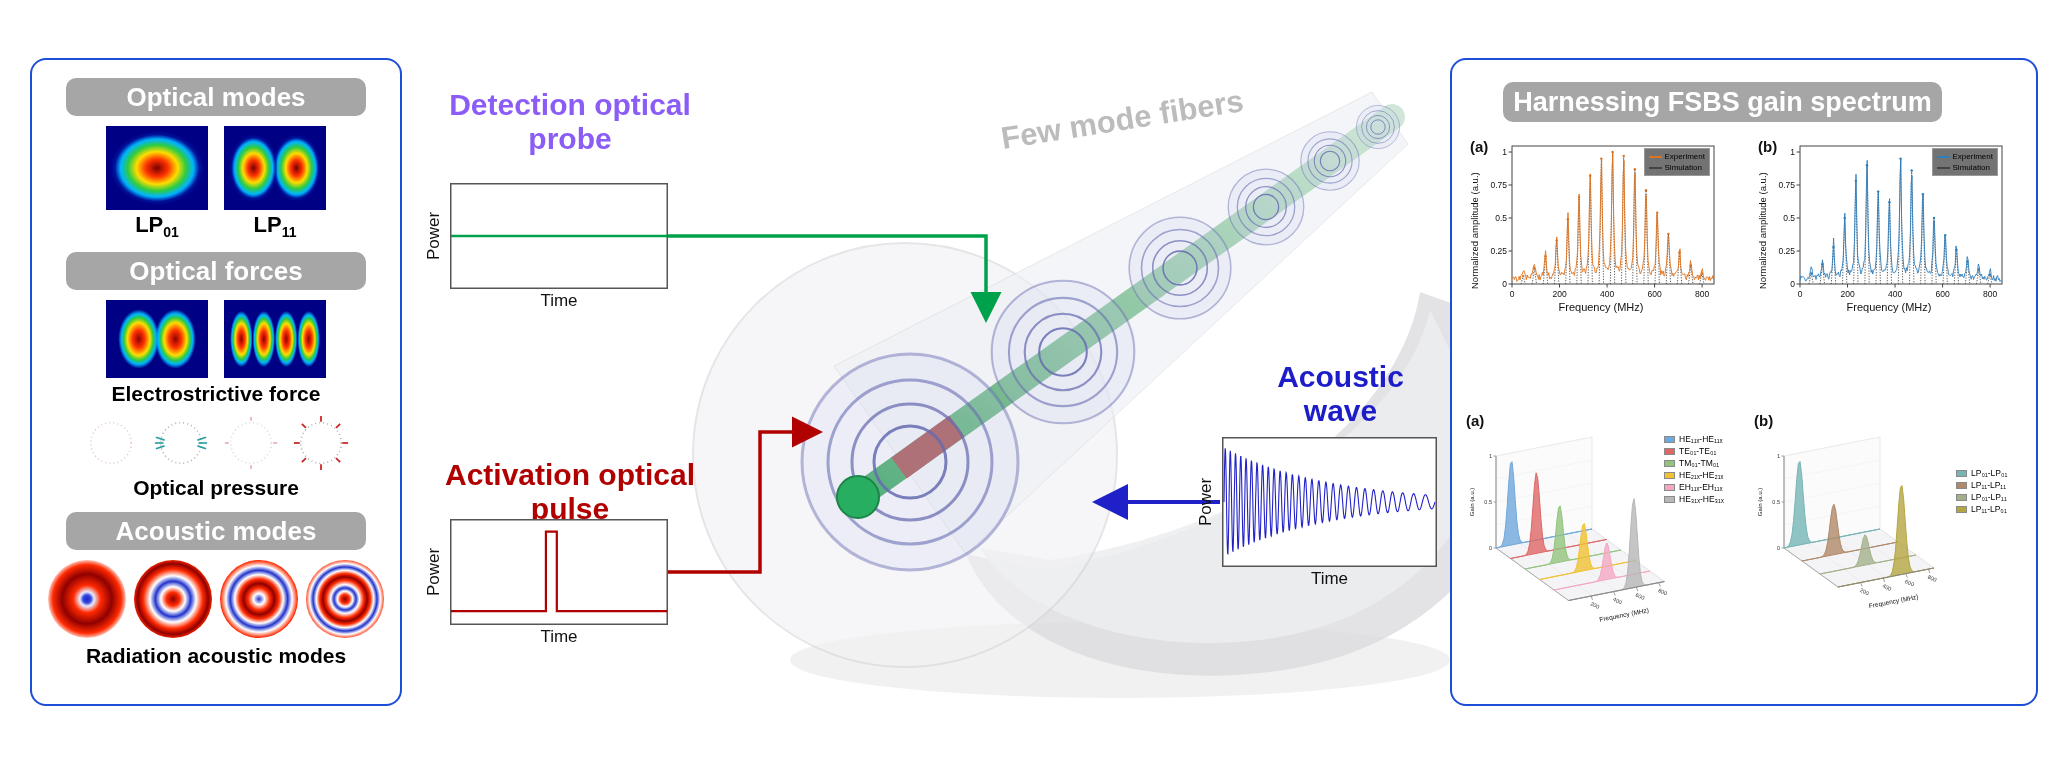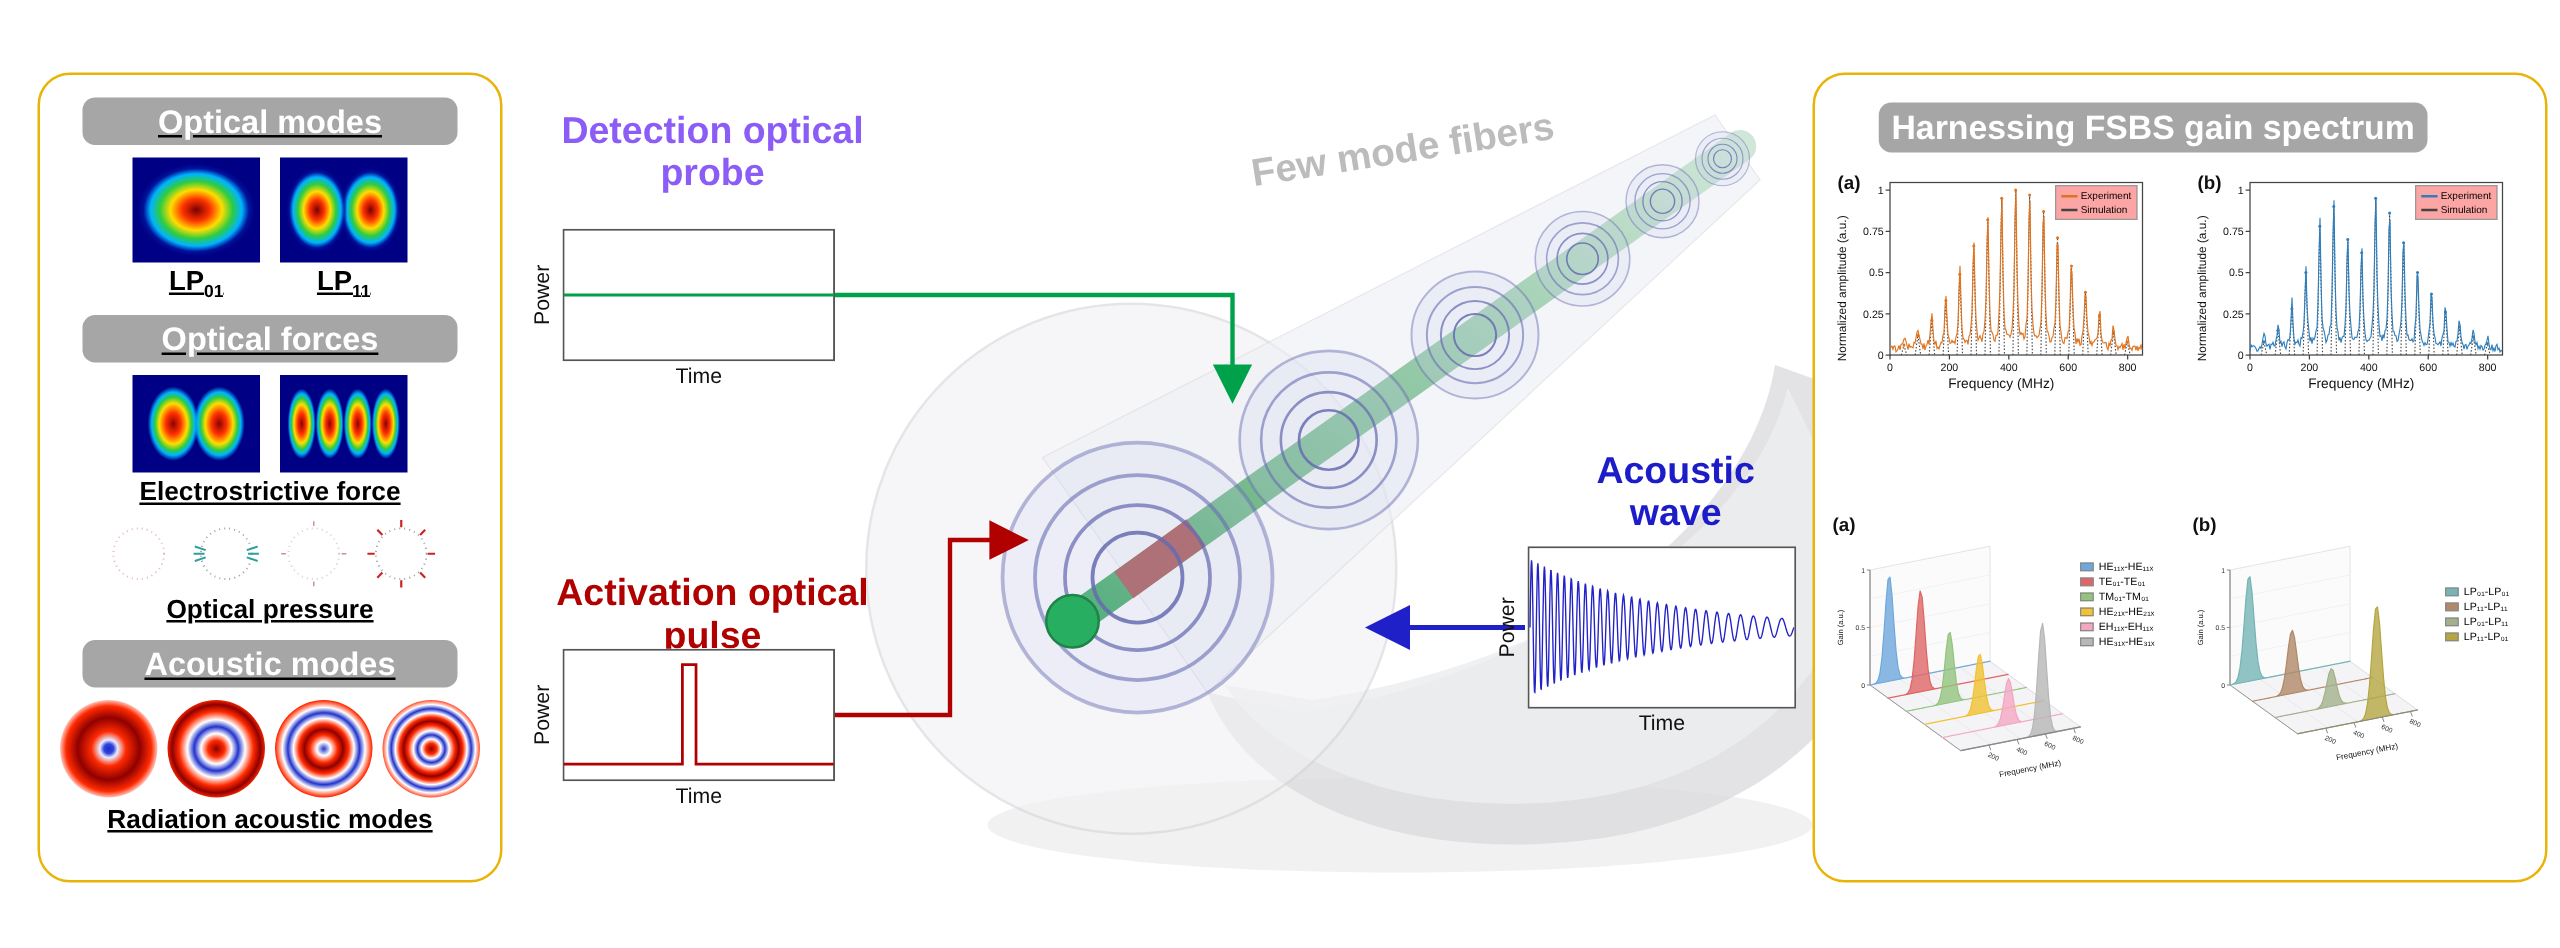--- a/index.html
+++ b/index.html
@@ -1,19 +1,19 @@
 <!DOCTYPE html>
 <html><head>
 <meta charset="utf-8">
 <style>
 *{box-sizing:border-box;margin:0;padding:0;}
 body{font-family:"Liberation Sans",sans-serif;background:#fff;}
 .canvas{position:relative;width:2048px;height:758px;background:#fff;overflow:hidden;}
 .scene{position:absolute;left:0;top:0;z-index:1;}
-.panel{position:absolute;background:#fff;border:2px solid #eab308;border-radius:26px;z-index:2;text-decoration:underline;}
+.panel{position:absolute;background:#fff;border:2px solid #1d4ed8;border-radius:16px;z-index:2;}
 .left-panel{left:30px;top:58px;width:372px;height:648px;display:flex;flex-direction:column;align-items:center;padding-top:18px;}
 .pill{background:#a6a6a6;color:#fff;font-weight:bold;text-align:center;border-radius:10px;}
 .left-panel .pill{width:300px;height:38px;font-size:26px;line-height:38px;}
 .mt12{margin-top:12px;}
 .img-row{display:flex;gap:16px;margin-top:10px;}
 .mode-img{width:102px;height:84px;}
 .force-img{width:102px;height:78px;}
 .lbl-row{display:flex;gap:16px;margin-top:2px;}
 .mode-lbl{width:102px;text-align:center;font-weight:bold;font-size:22px;}
 sub{font-size:14px;}
@@ -45,21 +45,21 @@
 .mini-ylab{position:absolute;left:-26px;top:0;bottom:22px;writing-mode:vertical-rl;transform:rotate(180deg);display:flex;align-items:center;justify-content:center;font-size:17px;color:#111;}
 .mini-xlab{text-align:center;font-size:17px;color:#111;margin-top:2px;}
 .right-panel{left:1450px;top:58px;width:588px;height:648px;}
 .rp-pill{position:absolute;left:51px;top:22px;width:439px;height:40px;font-size:27px;line-height:40px;}
 .spec{position:absolute;width:266px;height:220px;}
 .pl{font-weight:bold;font-size:15px;color:#111;}
 .spec .pl{position:absolute;left:0;top:0;}
 .spec-ylab{position:absolute;left:-1px;top:6px;bottom:40px;writing-mode:vertical-rl;transform:rotate(180deg);display:flex;align-items:center;justify-content:center;font-size:9.5px;color:#111;}
 .spec svg{position:absolute;left:12px;top:0;}
 .spec-xlab{position:absolute;left:12px;top:163px;width:238px;text-align:center;font-size:11px;color:#111;}
-.spec-legend{position:absolute;right:26px;top:10px;border:1px solid #999;background:#fca5a5;padding:2px 4px;font-size:8px;line-height:1.4;z-index:4;}
+.spec-legend{position:absolute;right:26px;top:10px;border:1px solid #999;background:#737373;padding:2px 4px;font-size:8px;line-height:1.4;z-index:4;}
 .spec-legend .row{display:flex;align-items:center;gap:3px;}
 .line-sw{display:inline-block;width:13px;height:2px;background:#888;}
 .wf{position:absolute;width:205px;height:270px;}
 .wf .pl{position:absolute;left:4px;top:30px;}
 .wf svg{position:absolute;left:0;top:0;}
 .wf-legend{position:absolute;background:#fff;padding:3px 4px;display:flex;flex-direction:column;gap:2px;z-index:4;}
 .wf-leg-item{display:flex;align-items:center;gap:4px;font-size:8.5px;white-space:nowrap;}
 .sw{display:inline-block;width:11px;height:7px;border:1px solid #8a8a8a;}
 </style>
 </head>
@@ -408,21 +408,21 @@
           <line x1="151.6764705882353" y1="209.55882352941177" x2="153.1764705882353" y2="213.55882352941177" stroke="#888" stroke-width="0.8"></line>
           <text x="154.6764705882353" y="220.55882352941177" font-size="5.5" fill="#333" text-anchor="middle" transform="rotate(25 154.6764705882353 220.55882352941177)">400</text>
           <line x1="174.26470588235293" y1="205.08823529411765" x2="175.76470588235293" y2="209.08823529411765" stroke="#888" stroke-width="0.8"></line>
           <text x="177.26470588235293" y="216.08823529411765" font-size="5.5" fill="#333" text-anchor="middle" transform="rotate(25 177.26470588235293 216.08823529411765)">600</text>
           <line x1="196.85294117647058" y1="200.61764705882354" x2="198.35294117647058" y2="204.61764705882354" stroke="#888" stroke-width="0.8"></line>
           <text x="199.85294117647058" y="211.61764705882354" font-size="5.5" fill="#333" text-anchor="middle" transform="rotate(25 199.85294117647058 211.61764705882354)">800</text>
           <text x="162.5" y="235" font-size="6.5" fill="#111" text-anchor="middle" transform="rotate(-11 162.5 235)">Frequency (MHz)</text>
           <text x="12" y="120" font-size="6" fill="#111" text-anchor="middle" transform="rotate(-90 12 120)">Gain (a.u.)</text>
         </svg>
     </div>
-    <div class="wf-legend" style="left:208px;top:385px;">
+    <div class="wf-legend" style="left:208px;top:371px;">
       <div class="wf-leg-item">
           <span class="sw" style="background: rgb(111, 168, 220);"></span>
           <span>HE₁₁ₓ-HE₁₁ₓ</span>
         </div>
       <div class="wf-leg-item">
           <span class="sw" style="background: rgb(224, 102, 102);"></span>
           <span>TE₀₁-TE₀₁</span>
         </div>
       <div class="wf-leg-item">
           <span class="sw" style="background: rgb(147, 196, 125);"></span>

